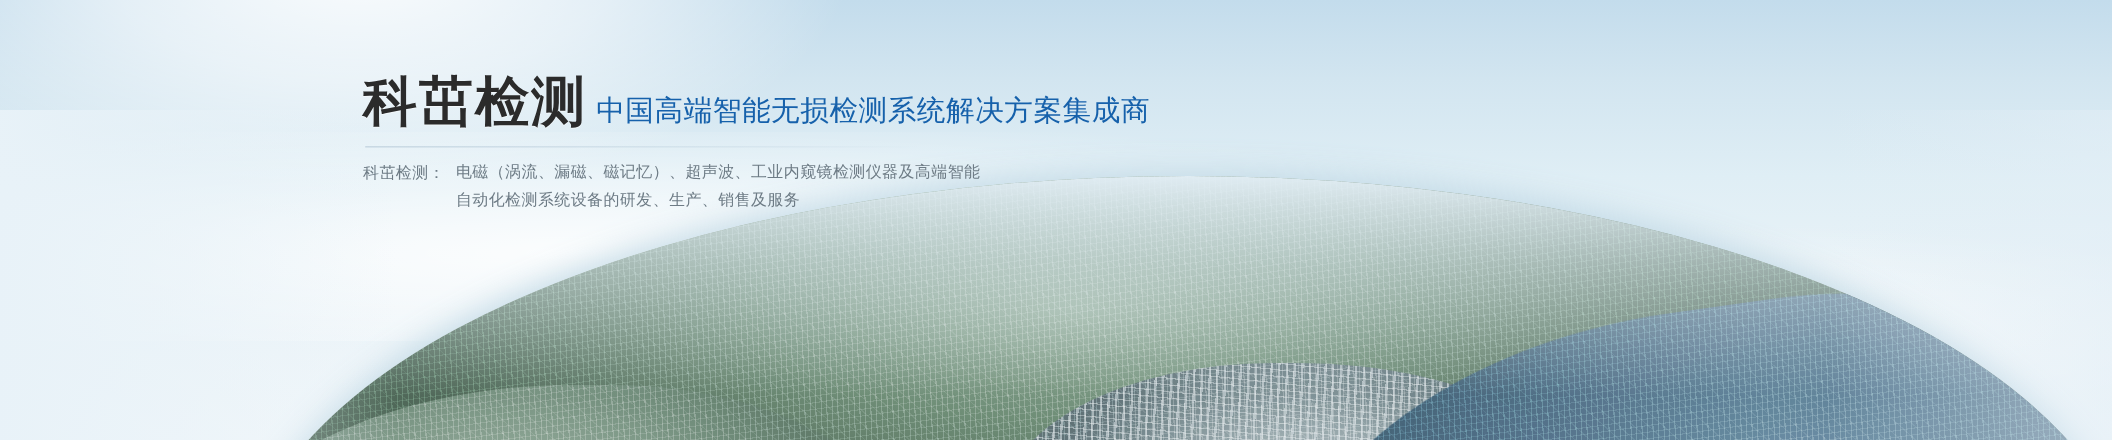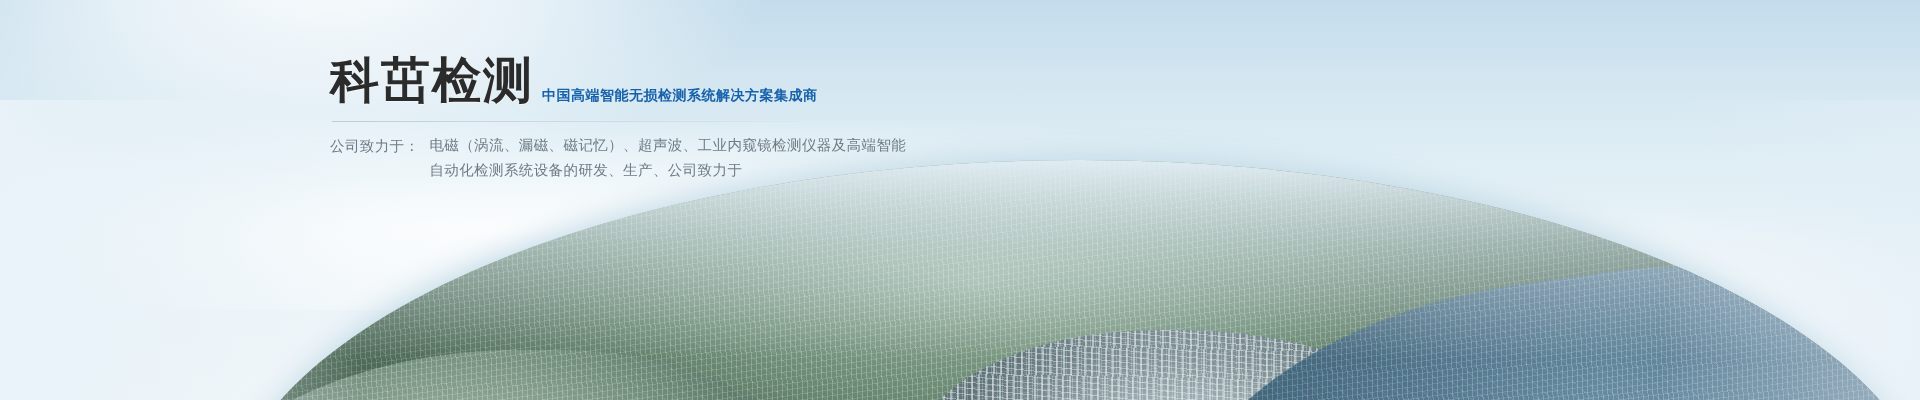--- a/index.html
+++ b/index.html
@@ -106,39 +106,39 @@
     background:linear-gradient(90deg, rgba(232,242,248,0.98) 0%, rgba(232,242,248,0.6) 45%, rgba(232,242,248,0) 100%);
   }
   .right-fade {
     position:absolute; right:0; bottom:0; width:260px; height:300px;
     background:linear-gradient(270deg, rgba(226,238,246,0.55) 0%, rgba(226,238,246,0) 100%);
   }
 
   
   .content {
     position:absolute;
-    left:330px; top:56px;
+    left:330px; top:68px;
     z-index:40;
   }
   .title-row {
     display:flex;
     align-items:flex-end;
     gap:8px;
   }
   .main-title {
     font-size:49px;
     font-weight:bold;
     color:#2b2b2b;
     letter-spacing:2px;
     line-height:1;
     text-shadow:0 1px 0 rgba(255,255,255,0.5);
   }
   .sub-title {
-    font-size:14px;
-    font-weight:bold;
+    font-size:26px;
+    font-weight:normal;
     color:#1661ab;
     letter-spacing:0.5px;
     line-height:1;
     padding-bottom:3px;
     margin-top:12px;
   }
   .divider {
     width:505px; height:1px;
     background:linear-gradient(90deg, rgba(150,175,195,0.55) 0%, rgba(150,175,195,0.18) 75%, rgba(150,175,195,0) 100%);
     margin:16px 0 12px 2px;
@@ -178,21 +178,21 @@
 
   <div class="content">
     <div class="title-row">
       <div class="main-title">科茁检测</div>
       <div class="sub-title">中国高端智能无损检测系统解决方案集成商</div>
     </div>
 
     <div class="divider"></div>
 
     <div class="desc">
-      <div class="desc-label">公司致力于：</div>
+      <div class="desc-label">科茁检测：</div>
       <div class="desc-lines">
         <div class="desc-line">电磁（涡流、漏磁、磁记忆）、超声波、工业内窥镜检测仪器及高端智能</div>
-        <div class="desc-line">自动化检测系统设备的研发、生产、公司致力于</div>
+        <div class="desc-line">自动化检测系统设备的研发、生产、销售及服务</div>
       </div>
     </div>
   </div>
 
 </div>
 
 </body></html>

